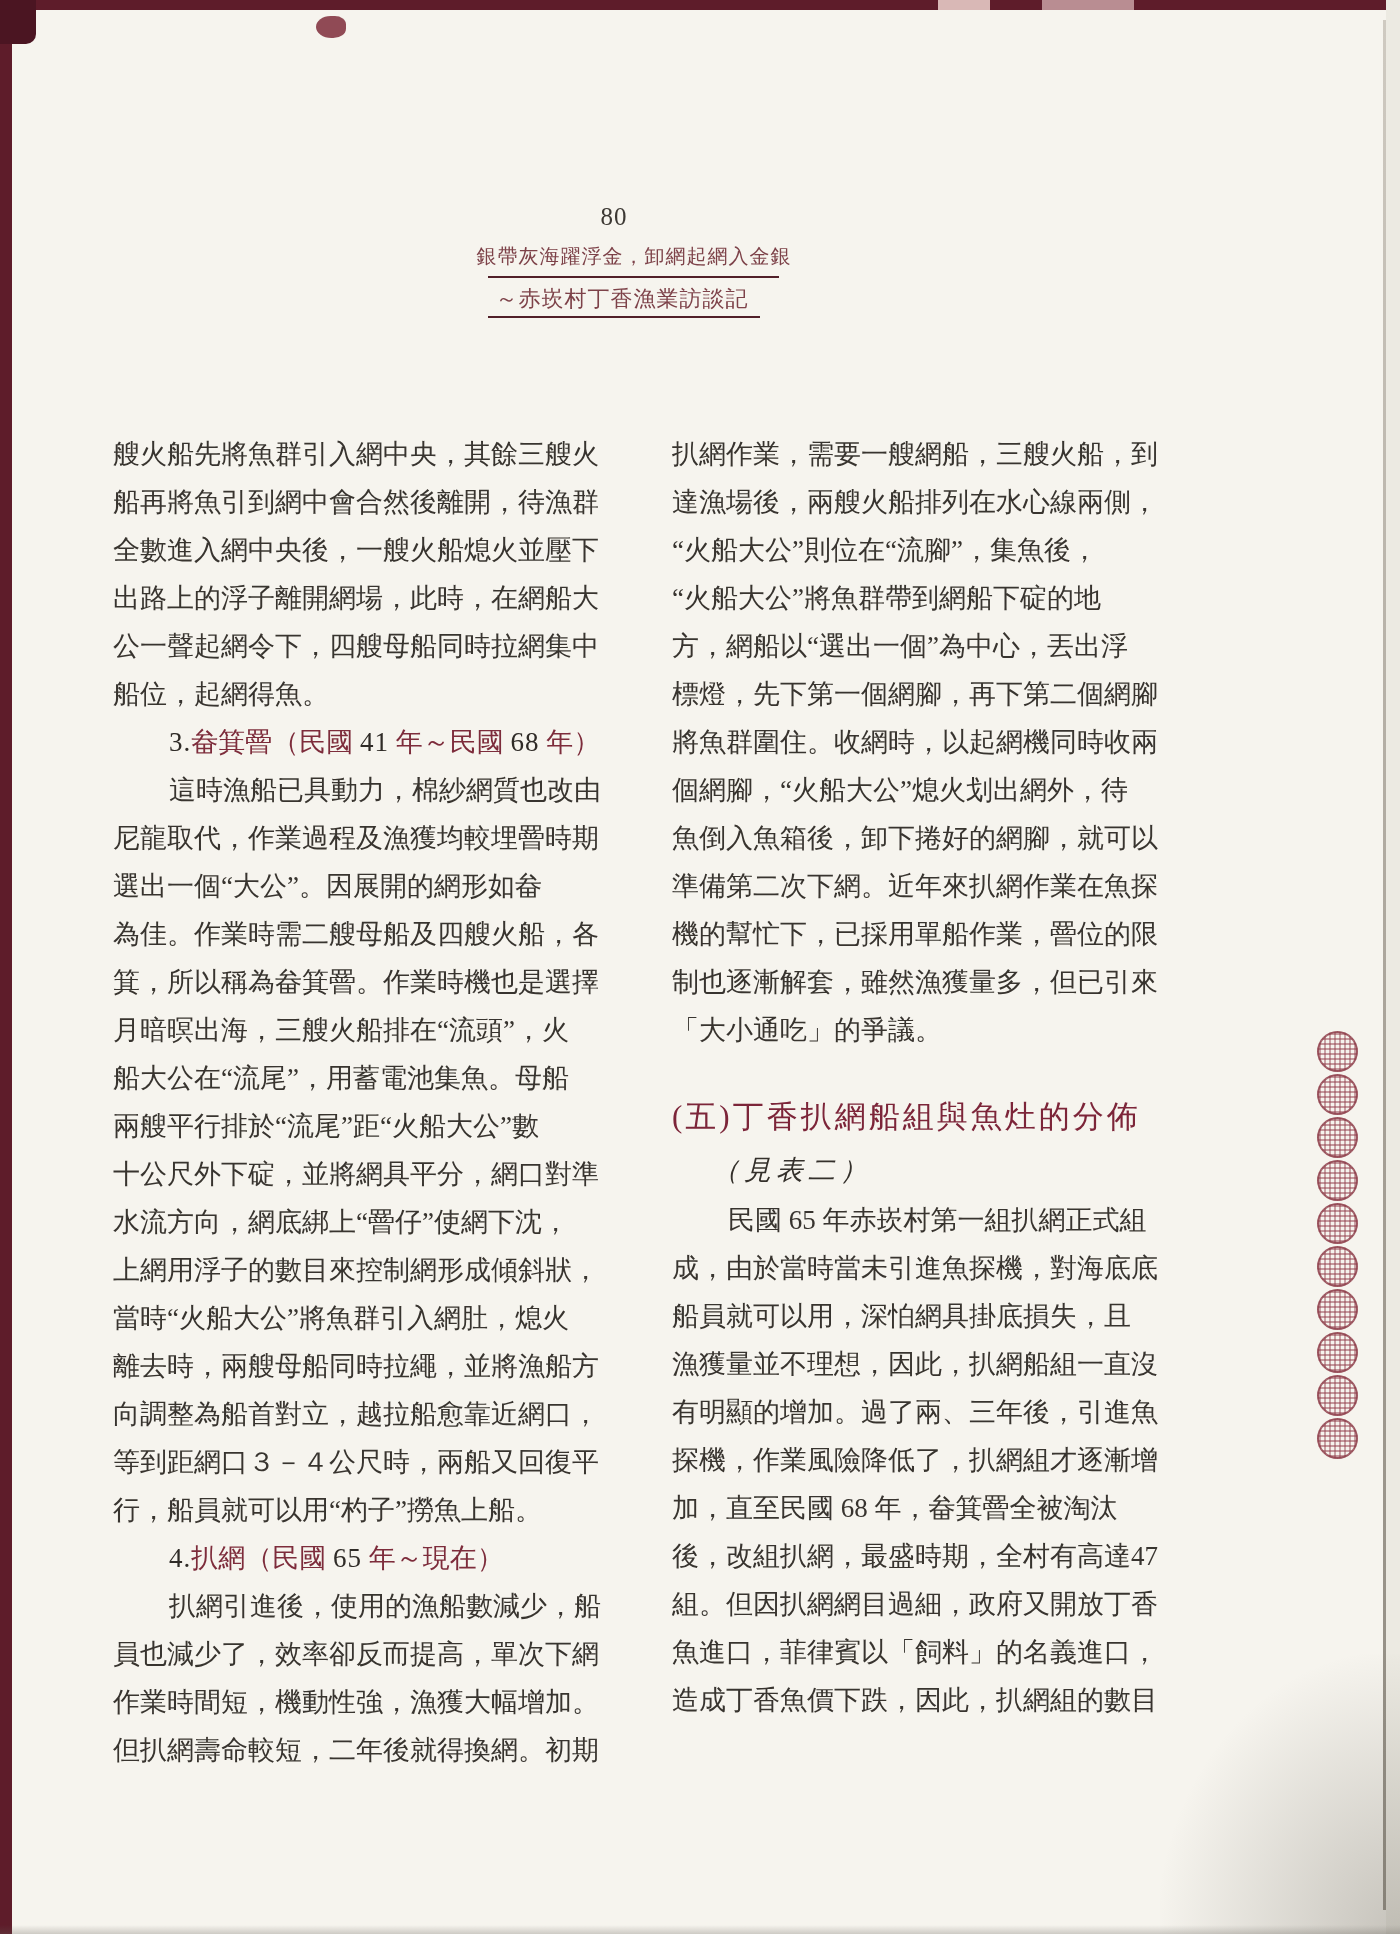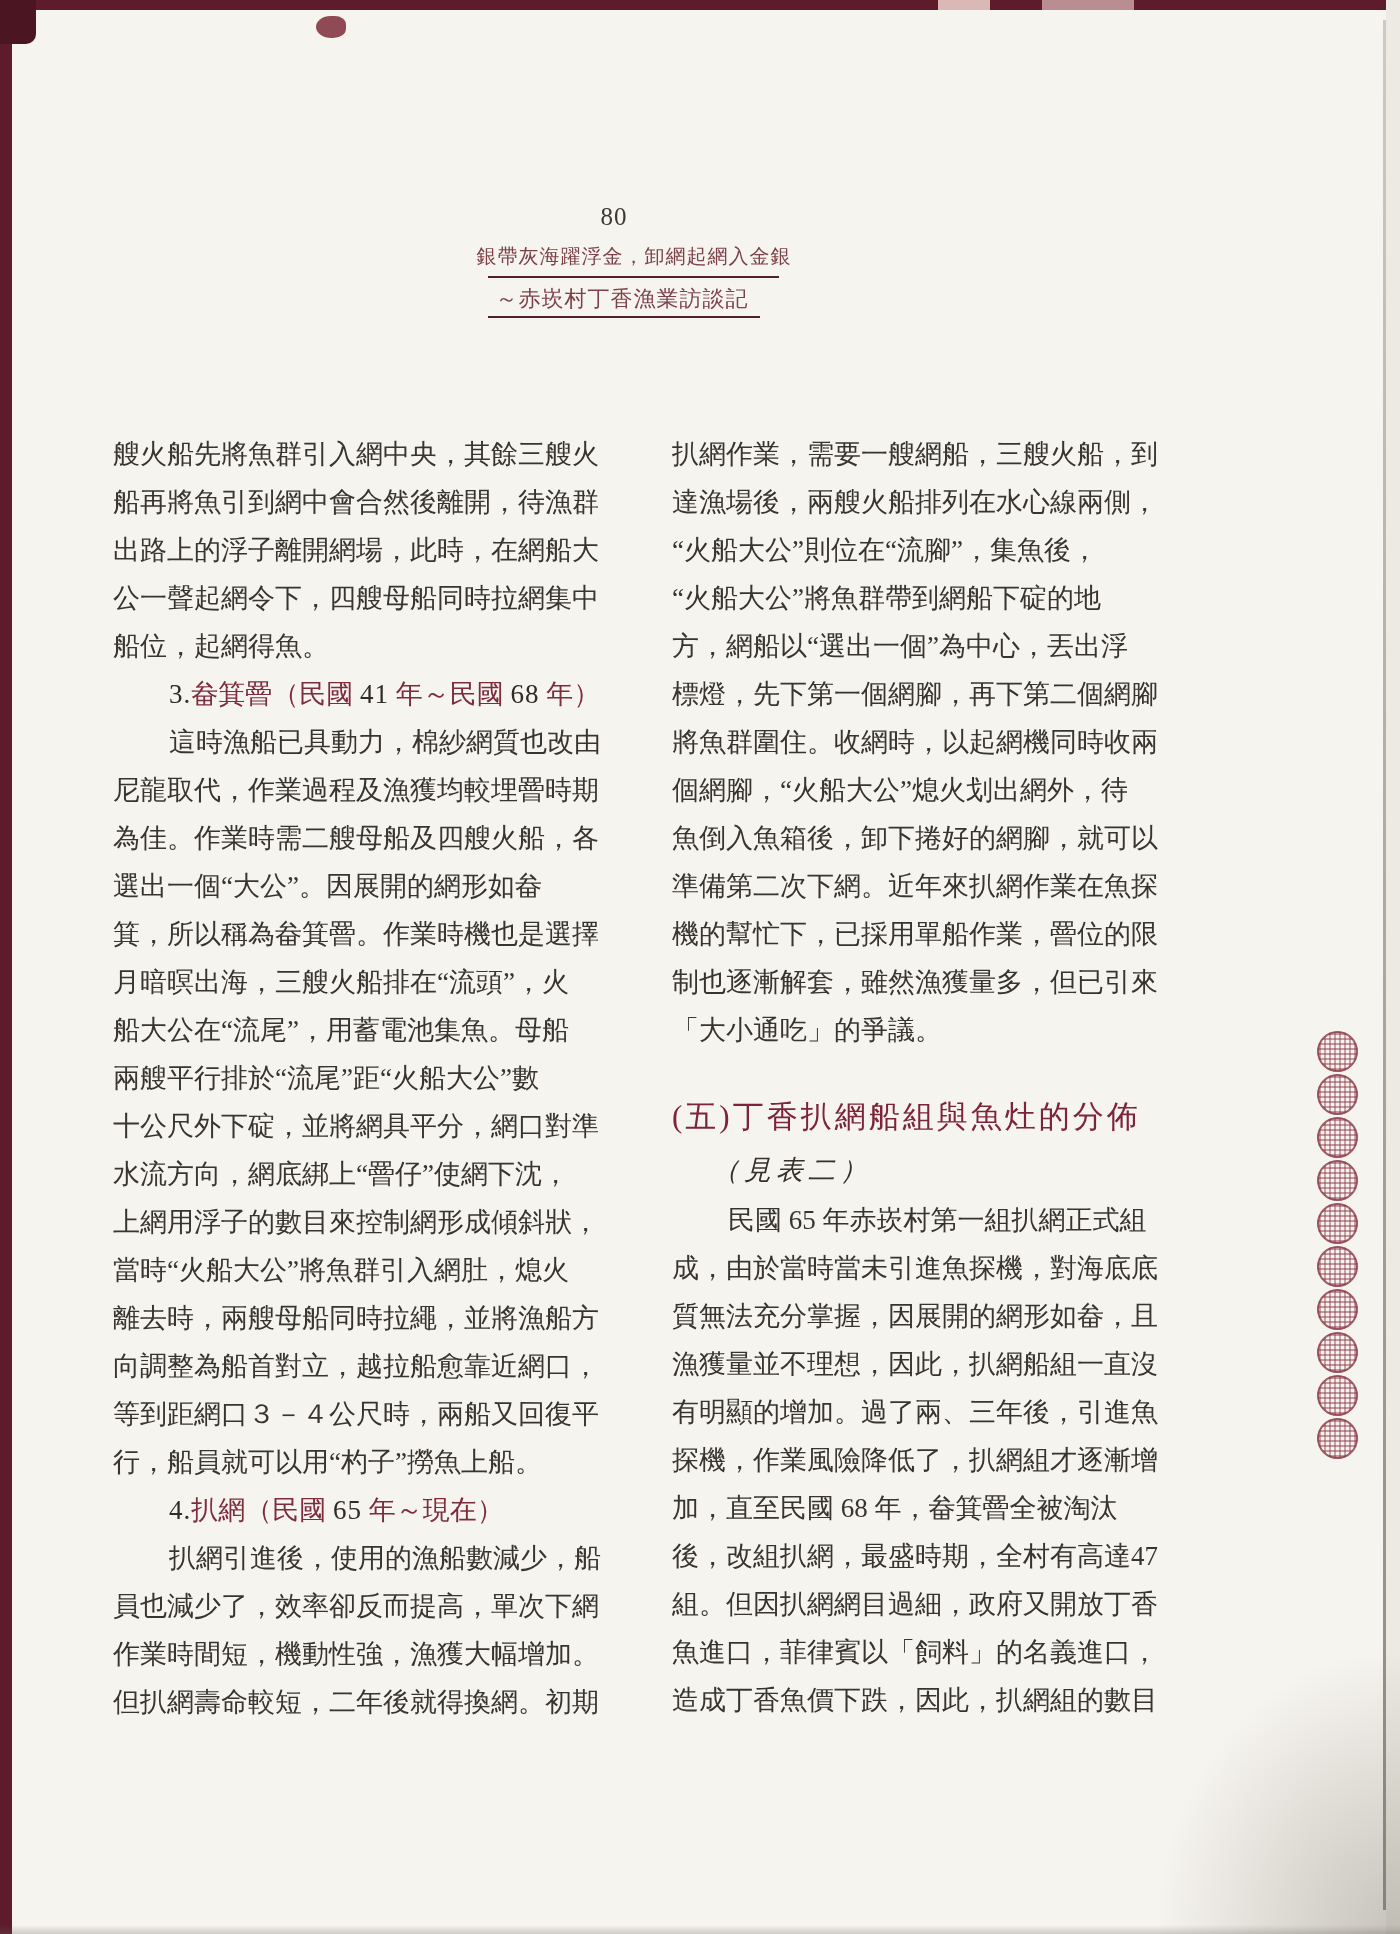--- a/index.html
+++ b/index.html
@@ -71,28 +71,29 @@
 
   <div class="pageno">80</div>
   <div class="doc-title">銀帶灰海躍浮金，卸網起網入金銀</div>
   <div class="rule1"></div>
   <div class="doc-subtitle">～赤崁村丁香漁業訪談記</div>
   <div class="rule2"></div>
 
   <div class="col col-left">
       <div class="tline body">艘火船先將魚群引入網中央，其餘三艘火</div>
       <div class="tline body">船再將魚引到網中會合然後離開，待漁群</div>
+      <div class="tline body">全數進入網中央後，一艘火船熄火並壓下</div>
       <div class="tline body">出路上的浮子離開網場，此時，在網船大</div>
       <div class="tline body">公一聲起網令下，四艘母船同時拉網集中</div>
       <div class="tline body">船位，起網得魚。</div>
       <div class="tline heading indent2"><span class="num">3.</span><span>畚箕罾（民國 </span><span class="num">41</span><span> 年～民國 </span><span class="num">68</span><span> 年）</span></div>
       <div class="tline body indent2">這時漁船已具動力，棉紗網質也改由</div>
       <div class="tline body">尼龍取代，作業過程及漁獲均較埋罾時期</div>
+      <div class="tline body">選出一個“大公”。因展開的網形如畚</div>
       <div class="tline body">為佳。作業時需二艘母船及四艘火船，各</div>
-      <div class="tline body">選出一個“大公”。因展開的網形如畚</div>
       <div class="tline body">箕，所以稱為畚箕罾。作業時機也是選擇</div>
       <div class="tline body">月暗暝出海，三艘火船排在“流頭”，火</div>
       <div class="tline body">船大公在“流尾”，用蓄電池集魚。母船</div>
       <div class="tline body">兩艘平行排於“流尾”距“火船大公”數</div>
       <div class="tline body">十公尺外下碇，並將網具平分，網口對準</div>
       <div class="tline body">水流方向，網底綁上“罾仔”使網下沈，</div>
       <div class="tline body">上網用浮子的數目來控制網形成傾斜狀，</div>
       <div class="tline body">當時“火船大公”將魚群引入網肚，熄火</div>
       <div class="tline body">離去時，兩艘母船同時拉繩，並將漁船方</div>
       <div class="tline body">向調整為船首對立，越拉船愈靠近網口，</div>
@@ -116,21 +117,21 @@
       <div class="tline body">魚倒入魚箱後，卸下捲好的網腳，就可以</div>
       <div class="tline body">準備第二次下網。近年來扒網作業在魚探</div>
       <div class="tline body">機的幫忙下，已採用單船作業，罾位的限</div>
       <div class="tline body">制也逐漸解套，雖然漁獲量多，但已引來</div>
       <div class="tline body">「大小通吃」的爭議。</div>
       <div class="tline gap"></div>
       <div class="tline section">(五)丁香扒網船組與魚灶的分佈</div>
       <div class="tline note indent1">（見表二）</div>
       <div class="tline body indent2">民國 65 年赤崁村第一組扒網正式組</div>
       <div class="tline body">成，由於當時當未引進魚探機，對海底底</div>
-      <div class="tline body">質無法充分掌握，因展開的網形如畚，且</div>
+      <div class="tline body">船員就可以用，深怕網具掛底損失，且</div>
       <div class="tline body">漁獲量並不理想，因此，扒網船組一直沒</div>
       <div class="tline body">有明顯的增加。過了兩、三年後，引進魚</div>
       <div class="tline body">探機，作業風險降低了，扒網組才逐漸增</div>
       <div class="tline body">加，直至民國 68 年，畚箕罾全被淘汰</div>
       <div class="tline body">後，改組扒網，最盛時期，全村有高達47</div>
       <div class="tline body">組。但因扒網網目過細，政府又開放丁香</div>
       <div class="tline body">魚進口，菲律賓以「飼料」的名義進口，</div>
       <div class="tline body">造成丁香魚價下跌，因此，扒網組的數目</div>
     </div>
 

